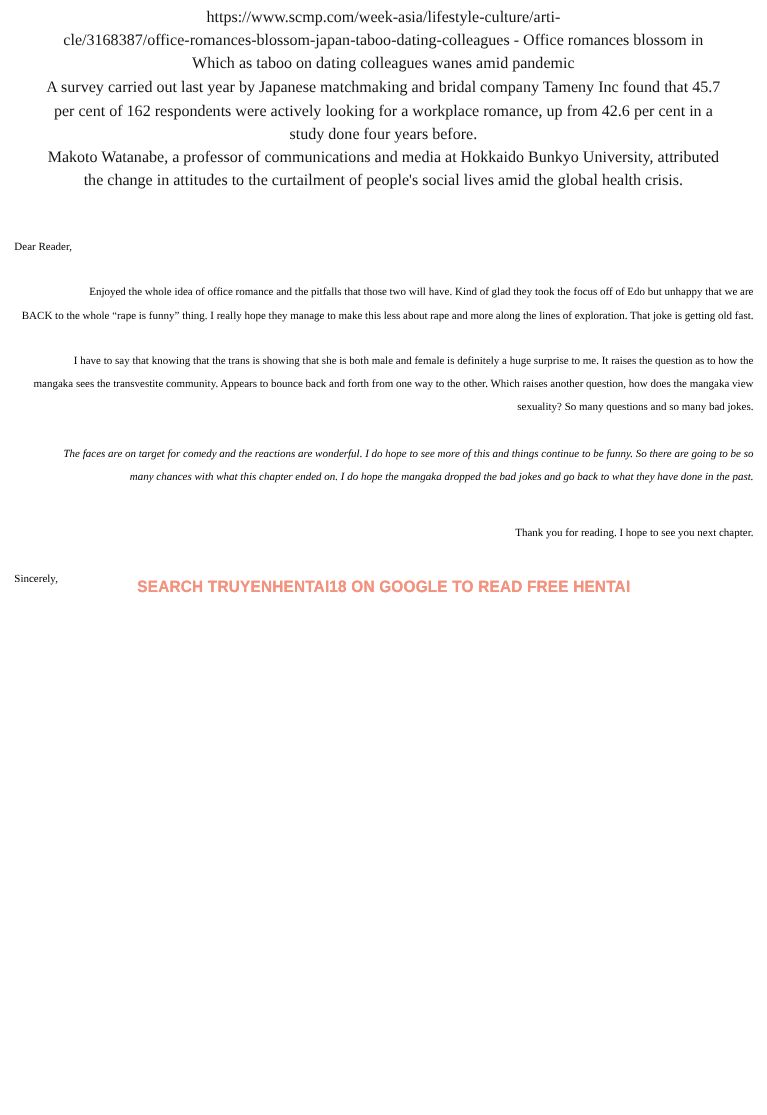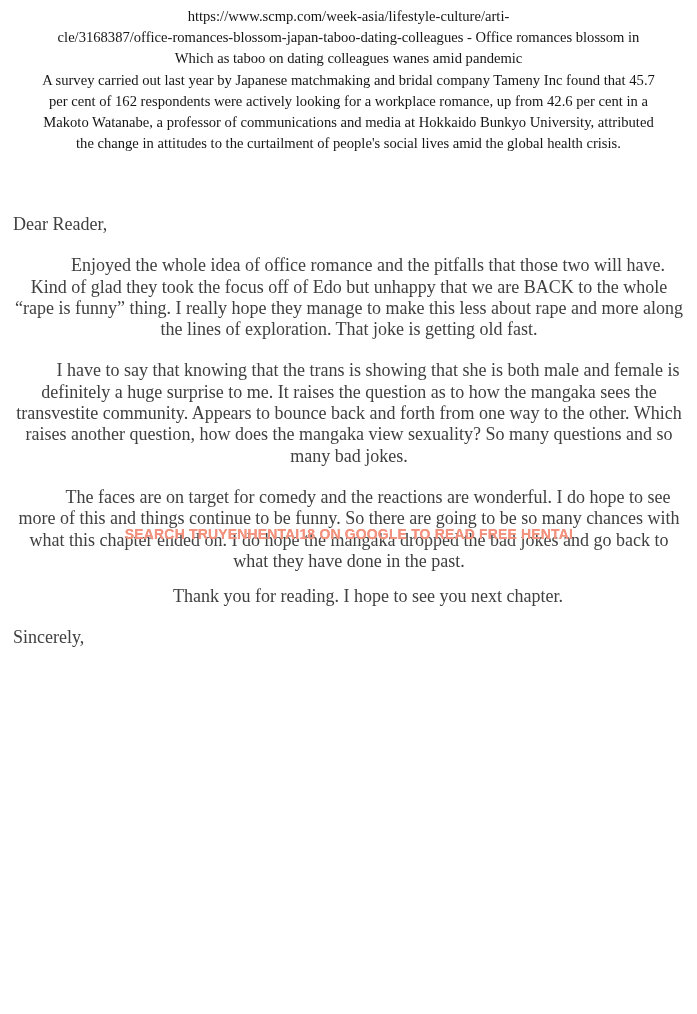--- a/index.html
+++ b/index.html
@@ -39,34 +39,35 @@
     display: block;
     white-space: nowrap;
   }
 
   
   .letter {
     position: absolute;
     left: 13px;
     top: 214px;
     width: 672px;
-    font-size: 18px;
+    font-size: 10px;
     line-height: 21.3px;
-    color: #404040;
+    color: #000000;
   }
   .salutation {
     margin: 0 0 20px 0;
   }
   .para {
     margin: 0 0 20px 0;
     text-indent: 38px;
-    text-align: center;
+    text-align: right;
   }
   .para.last-indent {
-    margin-bottom: 14px;
+    margin-bottom: 30px;
+    font-style: italic;
   }
   .closing {
     margin: 0 0 21px 0;
     text-indent: 0;
   }
   .sign-off {
     margin: 0;
     text-indent: 0;
     line-height: 21.3px;
   }
@@ -101,20 +102,21 @@
 <body>
 
 <div class="page">
 
   <div class="header-block">
     <span class="header-line">https://www.scmp.com/week-asia/lifestyle-culture/arti-</span>
     <span class="header-line">cle/3168387/office-romances-blossom-japan-taboo-dating-colleagues - Office romances blossom in</span>
     <span class="header-line">Which as taboo on dating colleagues wanes amid pandemic</span>
     <span class="header-line">A survey carried out last year by Japanese matchmaking and bridal company Tameny Inc found that 45.7</span>
     <span class="header-line">per cent of 162 respondents were actively looking for a workplace romance, up from 42.6 per cent in a</span>
+    <span class="header-line">study done four years before.</span>
     <span class="header-line">Makoto Watanabe, a professor of communications and media at Hokkaido Bunkyo University, attributed</span>
     <span class="header-line">the change in attitudes to the curtailment of people's social lives amid the global health crisis.</span>
   </div>
 
   <div class="letter">
     <p class="salutation">Dear Reader,</p>
     <p class="para">Enjoyed the whole idea of office romance and the pitfalls that those two will have.  Kind of glad they took the focus off of Edo but unhappy that we are BACK to the whole “rape is funny” thing.  I really hope they manage to make this less about rape and more along the lines of exploration.  That joke is getting old fast.</p>
     <p class="para">I have to say that knowing that the trans is showing that she is both male and female is definitely a huge surprise to me.  It raises the question as to how the mangaka sees the transvestite community.  Appears to bounce back and forth from one way to the other.  Which raises another question, how does the mangaka view sexuality?  So many questions and so many bad jokes.</p>
     <p class="para last-indent">The faces are on target for comedy and the reactions are wonderful.  I do hope to see more of this and things continue to be funny.  So there are going to be so many chances with what this chapter ended on.  I do hope the mangaka dropped the bad jokes and go back to what they have done in the past.</p>
     <p class="para">Thank you for reading.  I hope to see you next chapter.</p>

